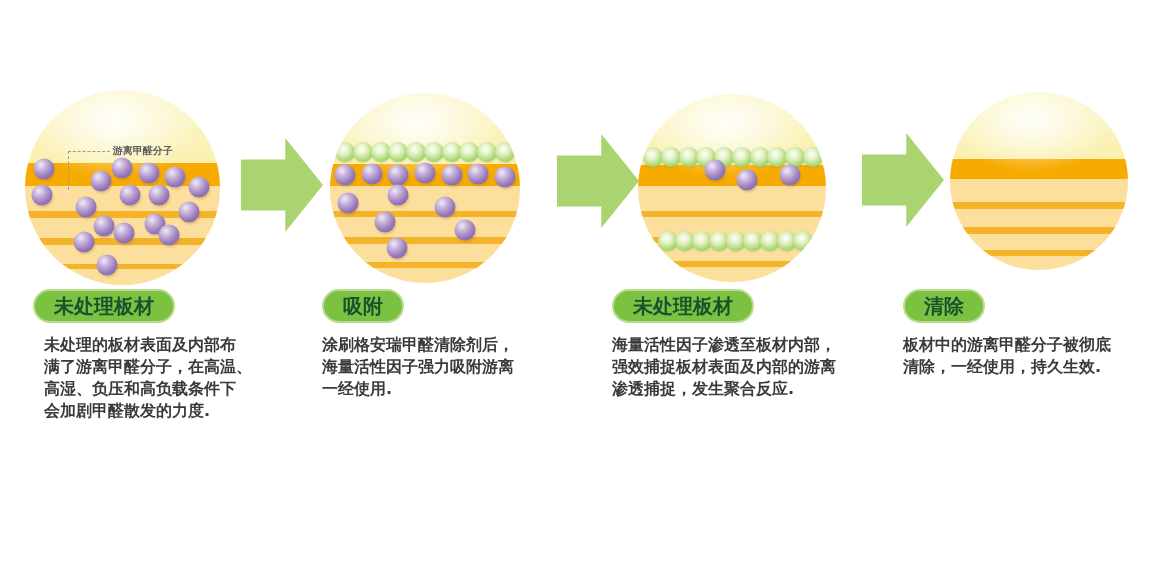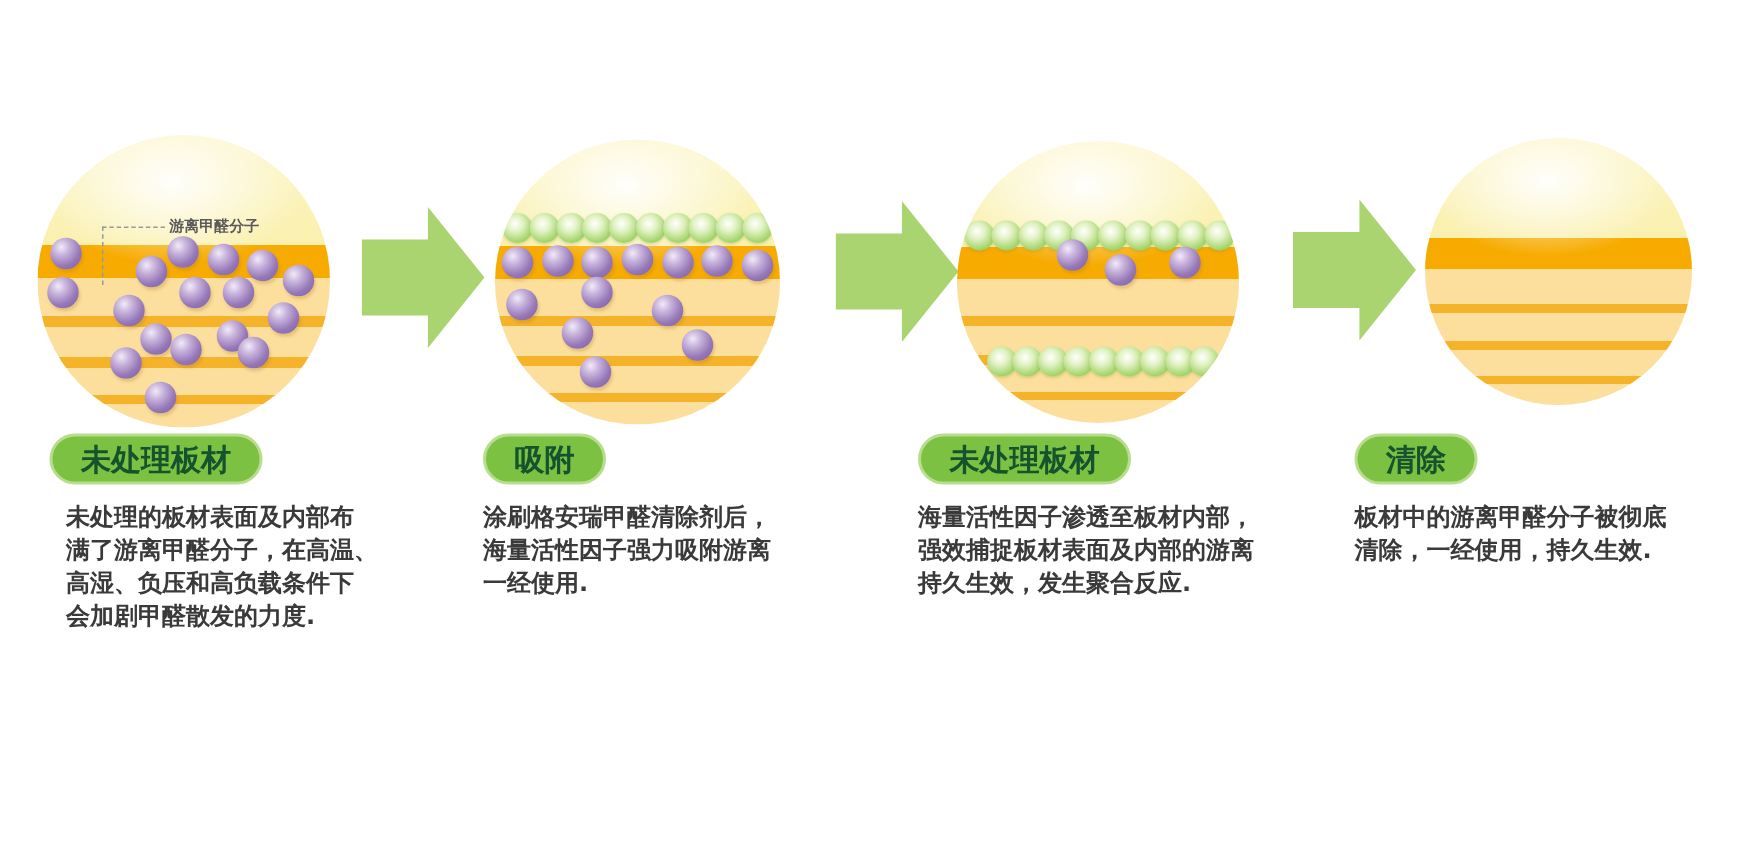--- a/index.html
+++ b/index.html
@@ -187,21 +187,21 @@
         <div class="molecule green" style="left: 70%; top: 78%;"></div>
         <div class="molecule green" style="left: 79%; top: 78%;"></div>
         <div class="molecule green" style="left: 88%; top: 78%;"></div>
         <div class="molecule purple" style="left: 41%; top: 40.4%;"></div>
         <div class="molecule purple" style="left: 58%; top: 45.7%;"></div>
         <div class="molecule purple" style="left: 80.9%; top: 43.1%;"></div>
       </div>
     <div class="badge b3">未处理板材</div>
     <div class="desc d3">海量活性因子渗透至板材内部，
 强效捕捉板材表面及内部的游离
-持久生效，发生聚合反应.</div>
+渗透捕捉，发生聚合反应.</div>
   </section>
 
   <div class="arrow a3"></div>
 
   <section>
     <div class="circle c4"></div>
     <div class="badge b4">清除</div>
     <div class="desc d4">板材中的游离甲醛分子被彻底
 清除，一经使用，持久生效.</div>
   </section>

